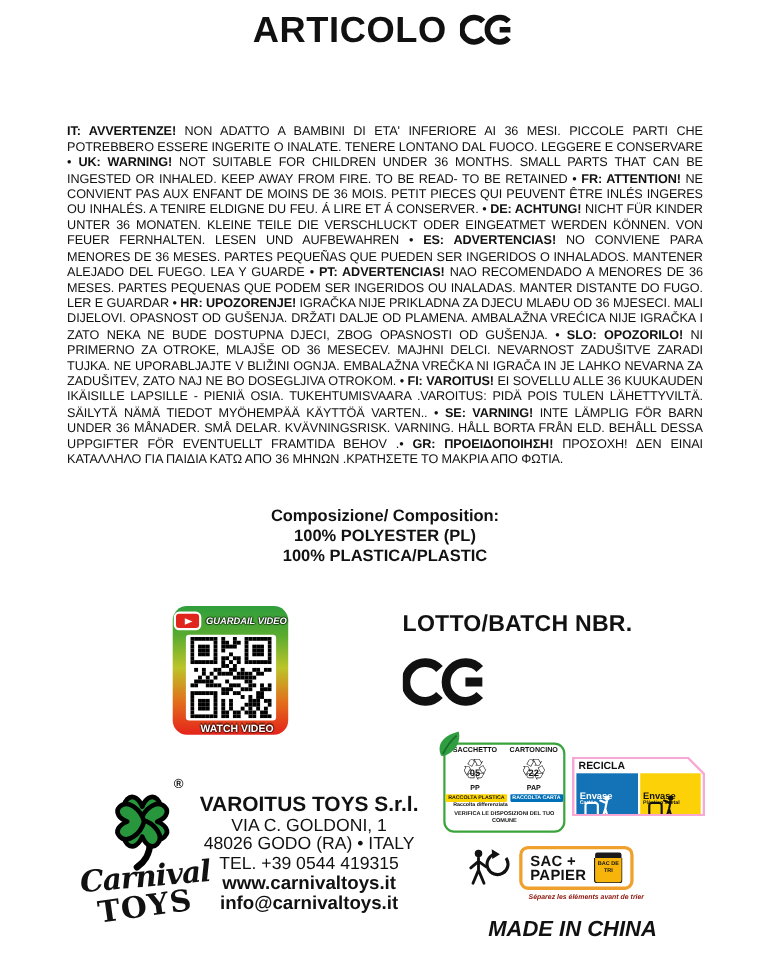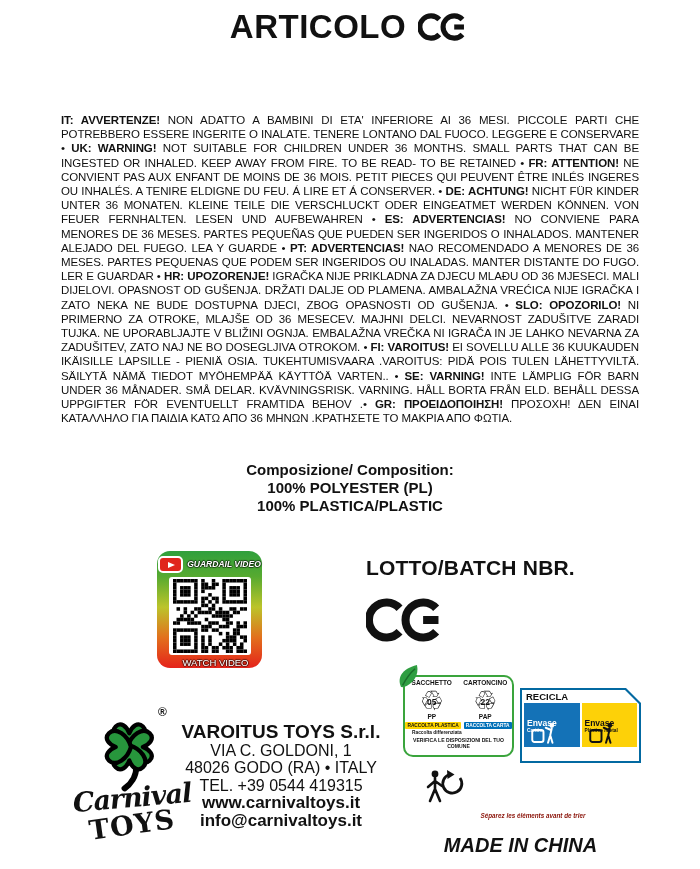--- a/index.html
+++ b/index.html
@@ -29,21 +29,21 @@
   .qr-badge{position:absolute;left:157px;top:551px;width:105px;height:117px;border-radius:13px;
     background:linear-gradient(180deg,#2f9f3c 0%,#57aa30 22%,#bcc42a 48%,#e2701d 74%,#e5231b 100%);
     display:flex;flex-direction:column;align-items:center;}
   .qr-top{display:flex;align-items:center;gap:4px;margin-top:4px;height:20px;}
   .yt{width:25px;height:17px;background:#e0251c;border:2px solid #fff;border-radius:5px;position:relative;box-sizing:border-box;}
   .yt-tri{position:absolute;left:8px;top:3.5px;width:0;height:0;border-left:7px solid #fff;border-top:3.5px solid transparent;border-bottom:3.5px solid transparent;}
   .qr-top-text{display:flex;color:#fff;font-size:8.5px;font-weight:800;font-style:italic;line-height:8.5px;
     text-shadow:0 1px 1px rgba(0,0,0,.55),1px 0 1px rgba(0,0,0,.55),-1px 0 1px rgba(0,0,0,.55),0 -1px 1px rgba(0,0,0,.55);}
   .qr-panel{width:82px;height:82px;background:#fff;border-radius:3px;margin-top:3px;display:flex;align-items:center;justify-content:center;}
   .qr-code{width:74px;height:74px;fill:#000;}
-  .qr-bottom{margin-top:2px;color:#fff;font-size:9.5px;font-weight:400;
+  .qr-bottom{margin-top:2px;color:#fff;font-size:9.5px;font-weight:700;
     text-shadow:0 1px 1px rgba(0,0,0,.55),1px 0 1px rgba(0,0,0,.55),-1px 0 1px rgba(0,0,0,.55),0 -1px 1px rgba(0,0,0,.55);padding-left:12px;}
 
   
   .batch-col{position:absolute;left:366px;top:556px;width:218px;text-align:left;}
   .batch-label{font-size:21px;font-weight:800;letter-spacing:.2px;}
   .ce-xl{width:82px;height:52px;margin-top:14px;display:inline-block;}
 
   
   .eco-box{position:absolute;left:403px;top:675px;width:111px;height:82px;background:#fff;border:2.5px solid #3aa43c;border-radius:10px;box-sizing:border-box;}
   .leaf-icon{position:absolute;left:-9px;top:-12px;width:26px;height:22px;transform:rotate(-18deg);}
@@ -55,21 +55,21 @@
   .loop-num{position:absolute;left:0;right:0;top:11px;font-size:8.5px;font-weight:800;}
   .eco-mat{font-size:6.5px;font-weight:800;margin-top:-2px;}
   .eco-tags{display:flex;justify-content:center;gap:3px;margin-top:2px;}
   .tag{font-size:4.8px;font-weight:800;padding:1px 2px;border-radius:1px;white-space:nowrap;}
   .tag-yellow{background:#ffd500;color:#111;}
   .tag-blue{background:#0070b8;color:#fff;}
   .eco-sub{font-size:4.8px;font-weight:800;padding-left:7px;margin-top:1px;}
   .eco-foot{font-size:5.1px;font-weight:800;text-align:center;margin-top:2px;}
 
   
-  .recicla{position:absolute;left:520px;top:688px;width:121px;height:75px;background:#0369a1;
+  .recicla{position:absolute;left:520px;top:688px;width:121px;height:54px;background:#f9a8d4;
     clip-path:polygon(0 0,calc(100% - 15px) 0,100% 15px,100% 100%,0 100%);}
   .recicla-inner{position:absolute;inset:2px;background:#fff;clip-path:polygon(0 0,calc(100% - 14px) 0,100% 14px,100% 100%,0 100%);}
   .recicla-head{font-size:9.5px;font-weight:800;padding:1px 4px 0;}
   .recicla-panels{display:flex;gap:2px;padding:1px 2px 2px;}
   .panel{flex:1;height:44px;padding:16px 3px;box-sizing:border-box;position:relative;}
   .panel-blue{background:#1472b7;color:#fff;}
   .panel-yellow{background:#fdd108;color:#111;}
   .p-title{font-size:8.5px;font-weight:800;line-height:9px;}
   .p-sub{font-size:4.8px;font-weight:700;line-height:5.5px;}
   .bin-person-icon{position:absolute;left:4px;bottom:2px;width:34px;height:24px;color:currentColor;}
@@ -472,18 +472,28 @@
 
   <div class="sac-row">
     <svg class="triman-icon" viewBox="0 0 40 36">
       <circle cx="9" cy="5" r="3.4" fill="#111"></circle>
       <g fill="none" stroke="#111" stroke-width="2.6" stroke-linecap="round">
         <path d="M9 9 V20 M9 12 L2 18 M9 12 L16 17 M9 20 L4 32 M9 20 L14 32"></path>
       </g>
       <path d="M34 9 A9.5 9.5 0 1 1 23.5 5.5" fill="none" stroke="#111" stroke-width="2.8"></path>
       <path d="M21 1 L28.5 5.5 L21.5 10 Z" fill="#111"></path>
     </svg>
+    <div class="sac-box">
+      <div class="sac-text">
+        <div>SAC +</div>
+        <div>PAPIER</div>
+      </div>
+      <div class="bac">
+        <div class="bac-lid"></div>
+        <div class="bac-body">BAC DE TRI</div>
+      </div>
+    </div>
   </div>
   <div class="sac-note">Séparez les éléments avant de trier</div>
 
   <div class="made-in">MADE IN CHINA</div>
 
 </div>
 
 </body></html>

